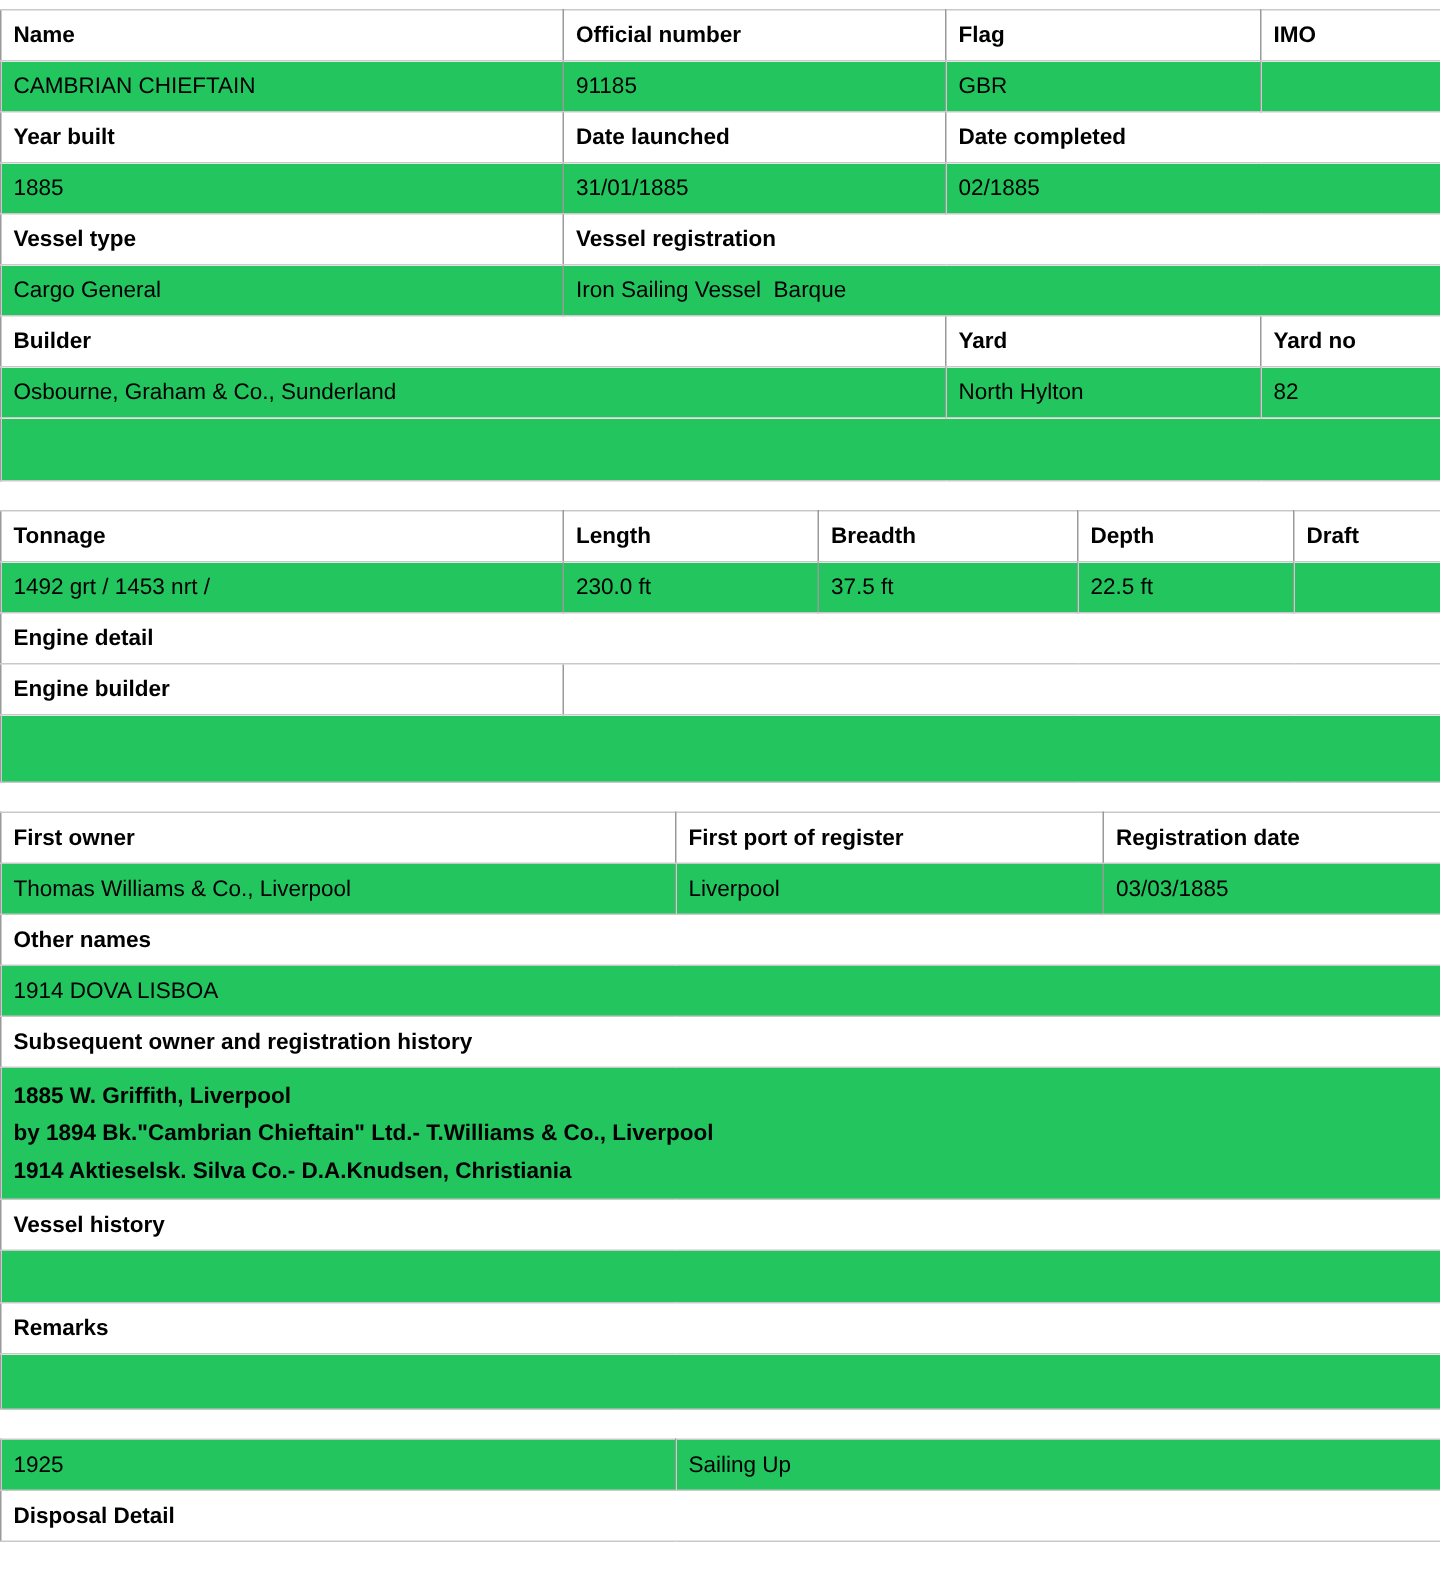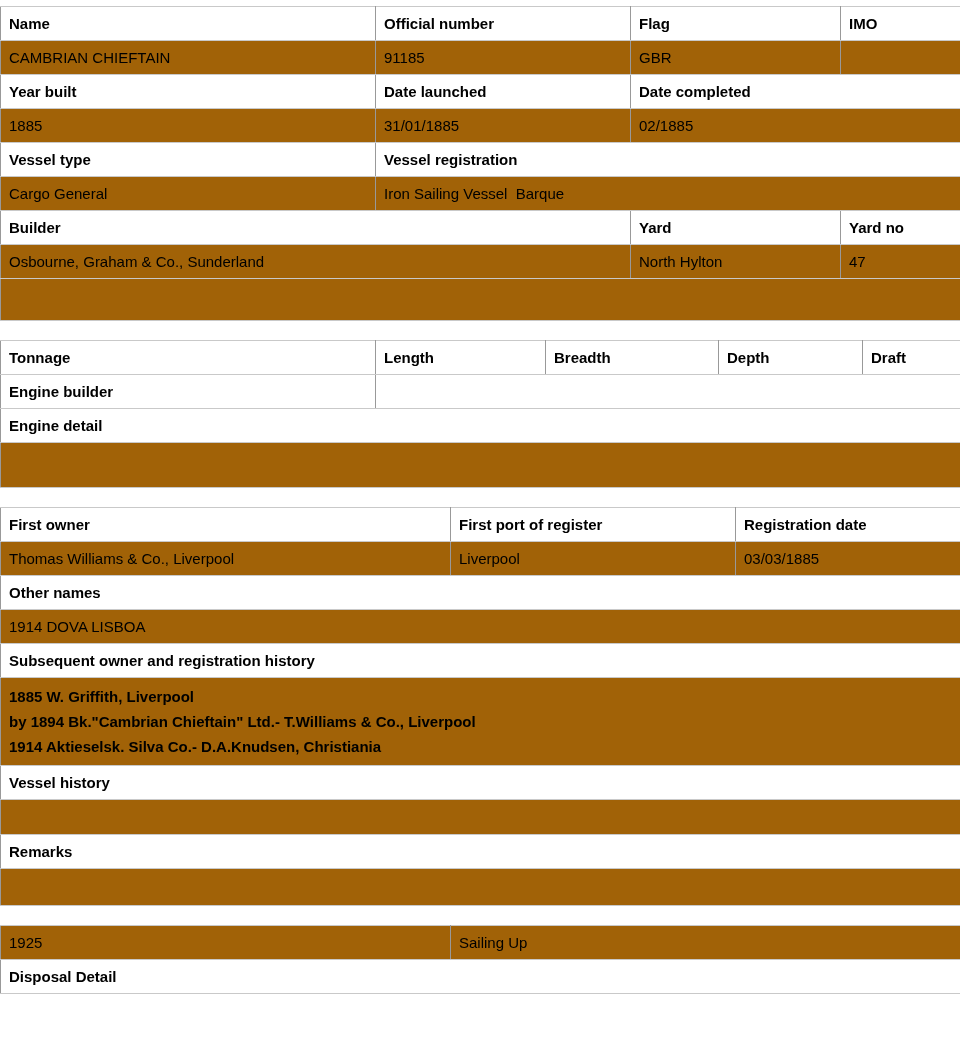--- a/index.html
+++ b/index.html
@@ -26,21 +26,21 @@
     padding: 6px 8px;
     font-size: 15px;
     line-height: 21px;
     text-align: left;
     color: #000000;
     vertical-align: middle;
     overflow: hidden;
     white-space: pre;
   }
   th { font-weight: bold; }
-  tr.shaded > th, tr.shaded > td { background: #a16207; }
+  tr.shaded > th, tr.shaded > td { background: #22c55e; }
   td.filler { padding: 0; }
   td.h42 { height: 42px; }
   td.h45 { height: 45px; }
   td.h35 { height: 35px; }
   td.h37 { height: 37px; }
   td.multiline { white-space: normal; padding: 6px 8px; }
   td.multiline div { white-space: pre; line-height: 25px; font-weight: bold; }
 </style>
 </head>
 <body>
@@ -84,21 +84,21 @@
     <td colspan="3">Iron Sailing Vessel  Barque</td>
   </tr>
   <tr>
     <th colspan="2">Builder</th>
     <th>Yard</th>
     <th>Yard no</th>
   </tr>
   <tr class="shaded">
     <td colspan="2">Osbourne, Graham &amp; Co., Sunderland</td>
     <td>North Hylton</td>
-    <td>47</td>
+    <td>82</td>
   </tr>
   <tr class="shaded">
     <td colspan="4" class="filler h42"></td>
   </tr>
 </tbody>
   </table>
 
 <table>
   <colgroup>
     <col style="width:375px">
@@ -108,26 +108,33 @@
       <col style="width:98px">
   </colgroup>
   <tbody>
       <tr>
     <th>Tonnage</th>
     <th>Length</th>
     <th>Breadth</th>
     <th>Depth</th>
     <th>Draft</th>
   </tr>
+  <tr class="shaded">
+    <td>1492 grt / 1453 nrt /</td>
+    <td>230.0 ft</td>
+    <td>37.5 ft</td>
+    <td>22.5 ft</td>
+    <td></td>
+  </tr>
+  <tr>
+    <th colspan="5">Engine detail</th>
+  </tr>
   <tr>
     <th>Engine builder</th>
     <td colspan="4"></td>
-  </tr>
-  <tr>
-    <th colspan="5">Engine detail</th>
   </tr>
   <tr class="shaded">
     <td colspan="5" class="filler h45"></td>
   </tr>
 </tbody>
   </table>
 
 <table>
   <colgroup>
     <col style="width:450px">

